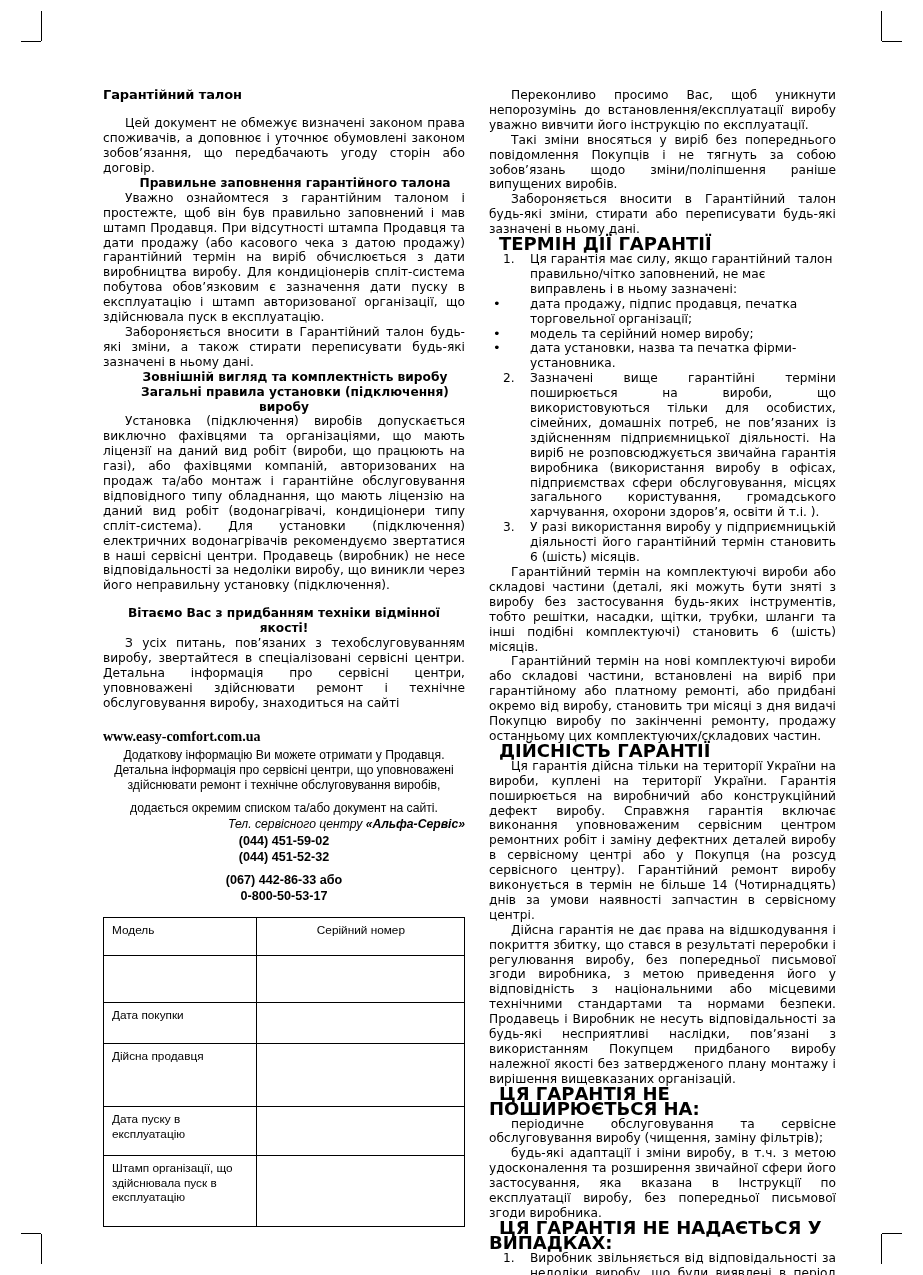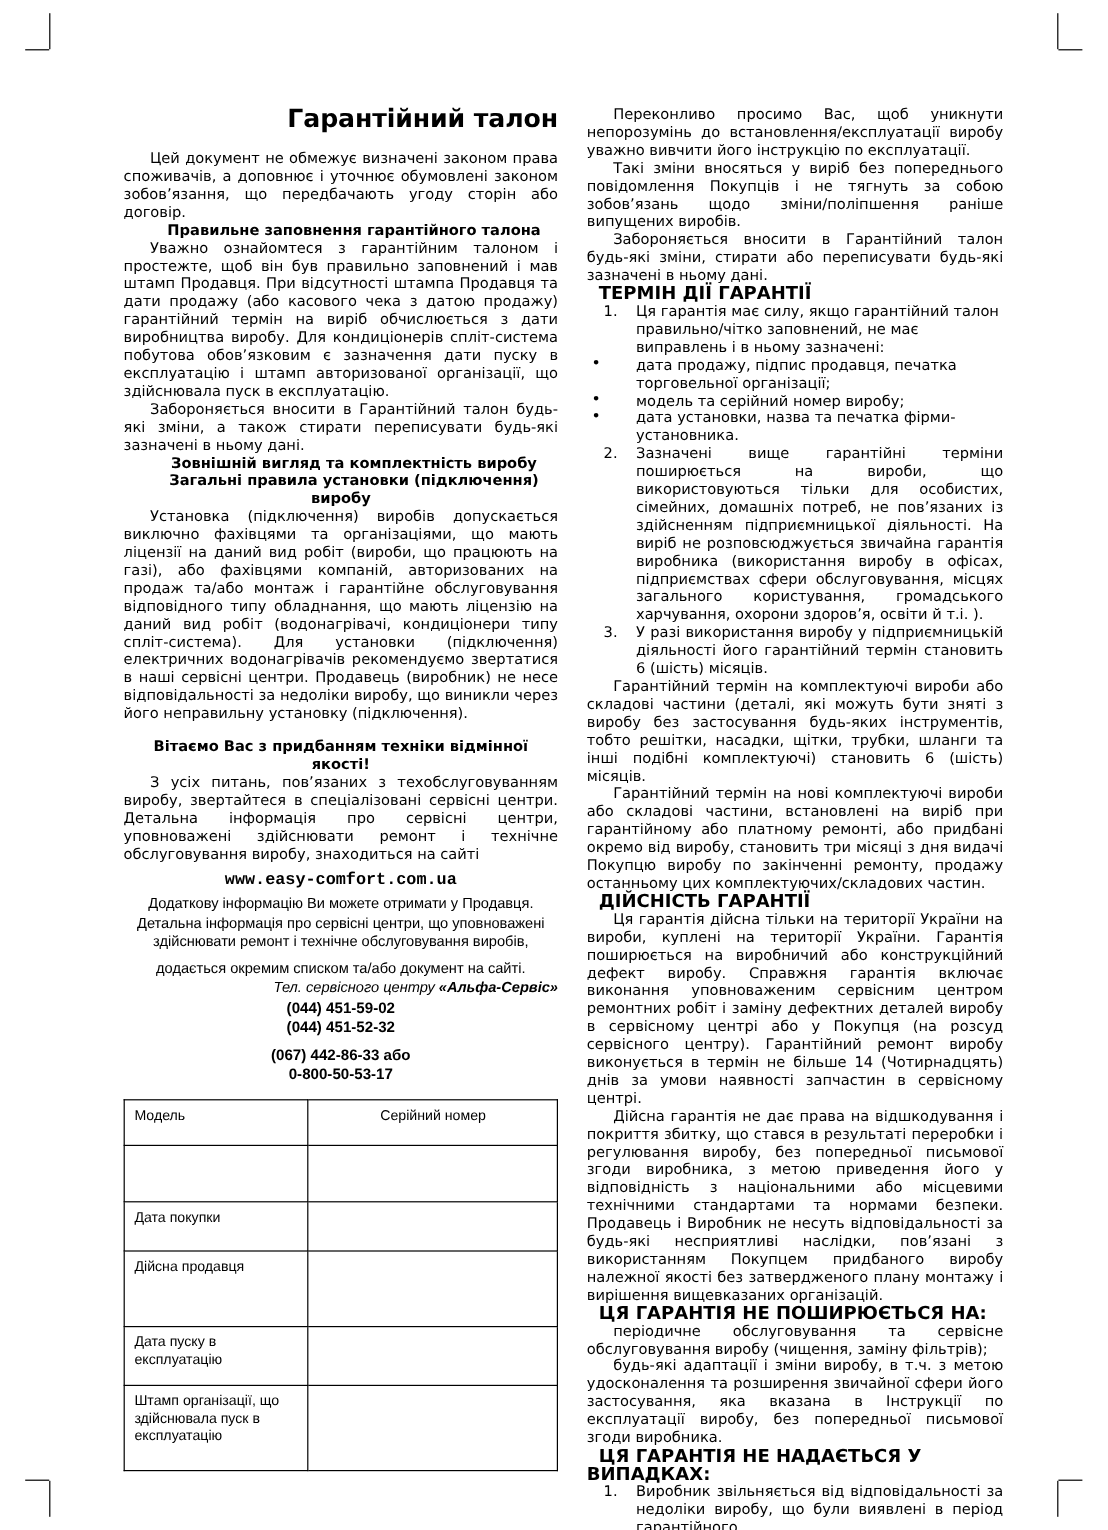--- a/index.html
+++ b/index.html
@@ -41,26 +41,25 @@
   }
   .col {
     position: absolute;
     top: 88px;
   }
   .col-left  { left: 103px; width: 362px; }
   .col-right { left: 489px; width: 347px; }
 
   
   h1.doc-title {
-    font-size: 21px;
+    font-size: 13px;
     font-weight: bold;
     margin: 0 0 14px 0;
     letter-spacing: -0.1px;
     line-height: 1.1;
-    text-align: right;
   }
   p {
     margin: 0;
     font-size: 12.2px;
     line-height: 14.9px;
     text-align: justify;
     text-justify: inter-word;
     hyphens: manual;
   }
   p.ind { text-indent: 22px; }
@@ -70,21 +69,21 @@
   h3.sub {
     margin: 0;
     font-size: 12.2px;
     line-height: 14.9px;
     font-weight: bold;
     text-indent: 22px;
     text-align: center;
   }
   h3.sub-caps {
     margin: 0;
-    font-size: 15px;
+    font-size: 18px;
     line-height: 14.9px;
     font-weight: bold;
     text-indent: 10px;
     text-align: left;
   }
   h3.sub-center {
     margin: 0;
     font-size: 12.2px;
     line-height: 14.9px;
     font-weight: bold;
@@ -95,26 +94,25 @@
   .gap-xs { height: 7px; }
 
   
   .alt {
     font-family: "Liberation Sans", sans-serif;
     font-size: 12.2px;
     line-height: 15.4px;
   }
   .alt p { font-size: 12.2px; line-height: 15.4px; text-align: center; }
   .url-line {
-    font-family: Liberation Mono, monospace;
+    font-family: Liberation Serif, serif;
     font-weight: bold;
     font-size: 14px;
     line-height: 19px;
-    margin: 6px 0 2px 0;
-    text-align: center;
+    margin: 16px 0 2px 0;
   }
   .tel-head {
     font-family: "Liberation Sans", sans-serif;
     font-size: 12.2px;
     line-height: 17px;
     text-align: right;
     font-style: italic;
   }
   .tel-num {
     font-family: "Liberation Sans", sans-serif;

